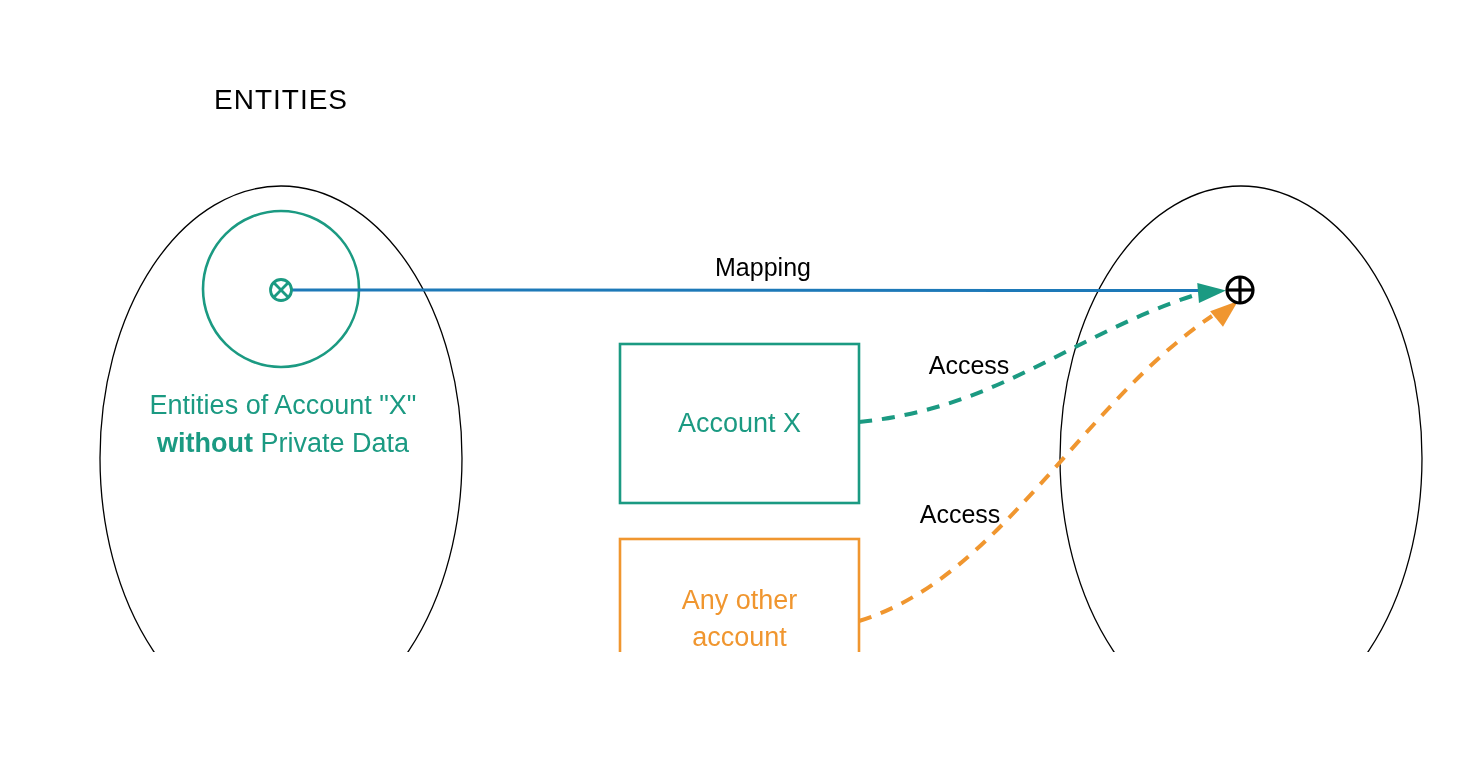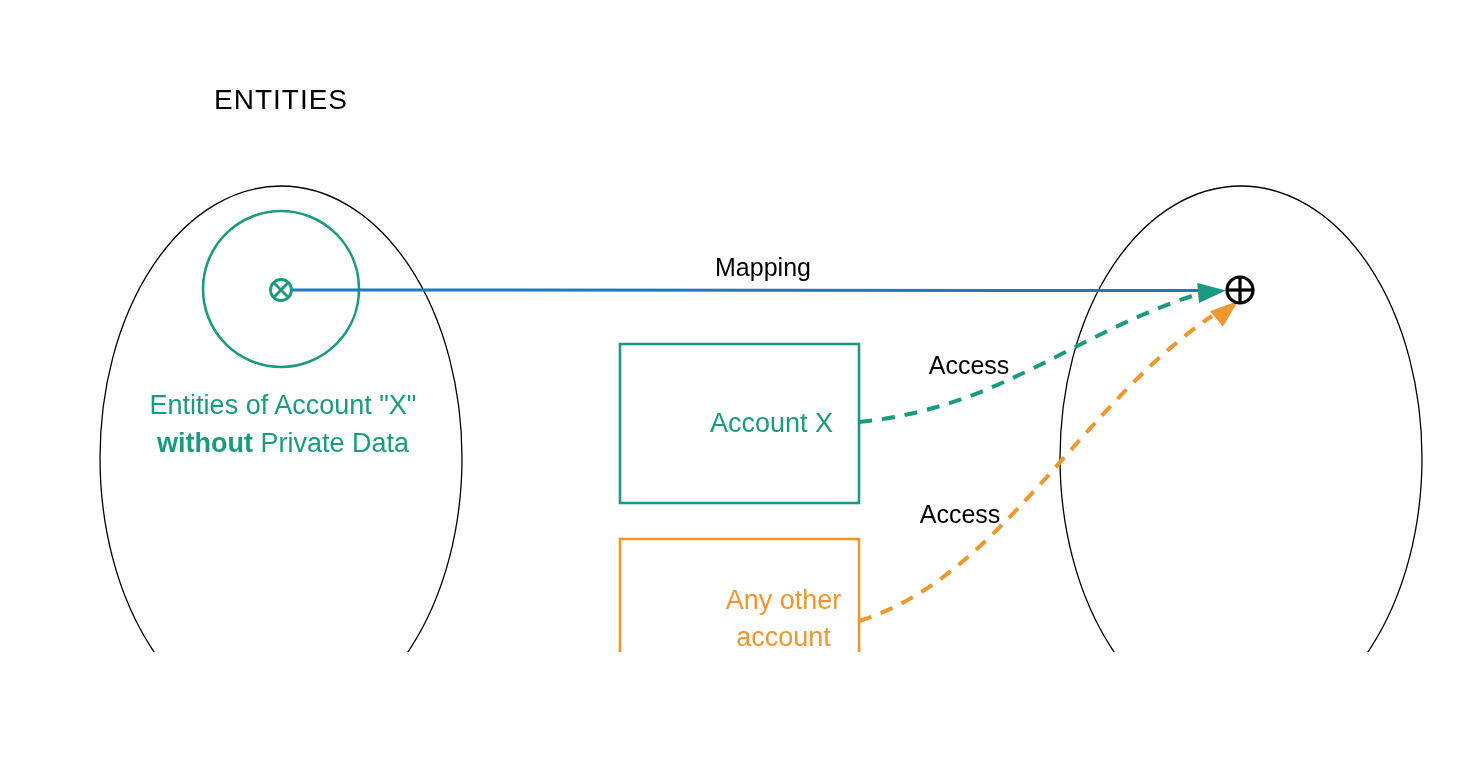--- a/index.html
+++ b/index.html
@@ -49,22 +49,22 @@
   .box-label {
     position: absolute;
     display: flex;
     align-items: center;
     justify-content: center;
     text-align: center;
     font-size: 27px;
     line-height: 37px;
     white-space: pre-line;
   }
-  .box-label.teal { color: var(--teal, #1b9a82); left: 620px; top: 344px; width: 239px; height: 159px; margin-left: 32px; }
-  .box-label.orange { color: var(--orange, #f0962f); left: 620px; top: 539px; width: 239px; height: 160px; margin-left: 44px; }
+  .box-label.teal { color: var(--teal, #1b9a82); left: 620px; top: 344px; width: 239px; height: 159px; }
+  .box-label.orange { color: var(--orange, #f0962f); left: 620px; top: 539px; width: 239px; height: 160px; }
 
   .ellipse-outline { fill: #ffffff; stroke: var(--ink, #000); stroke-width: 1.3; }
   .teal-circle { fill: none; stroke: var(--teal, #1b9a82); stroke-width: 2.6; }
   .teal-rect { fill: #ffffff; stroke: var(--teal, #1b9a82); stroke-width: 2.6; }
   .orange-rect { fill: #ffffff; stroke: var(--orange, #f0962f); stroke-width: 2.6; }
   .blue-line { stroke: var(--blue, #1d79b8); stroke-width: 3; fill: none; }
   .teal-dashed { stroke: var(--teal, #1b9a82); stroke-width: 4; fill: none; stroke-dasharray: 13 10; }
   .orange-dashed { stroke: var(--orange, #f0962f); stroke-width: 4; fill: none; stroke-dasharray: 13 10; }
   .teal-head { fill: var(--teal, #1b9a82); stroke: none; }
   .orange-head { fill: var(--orange, #f0962f); stroke: none; }

